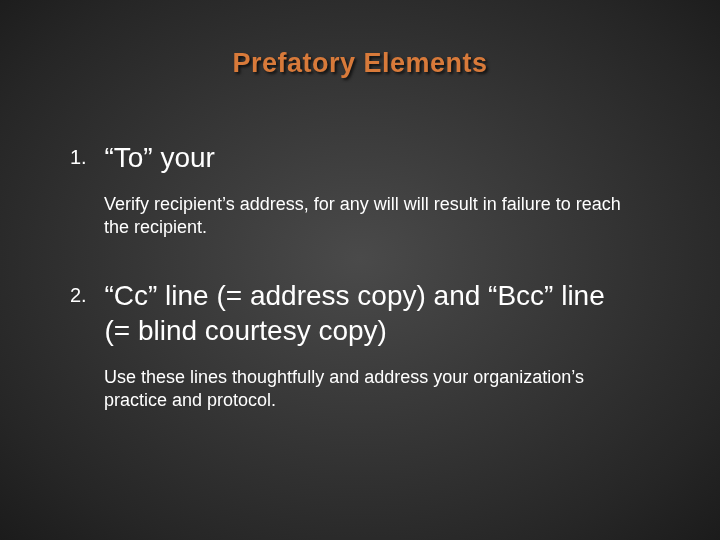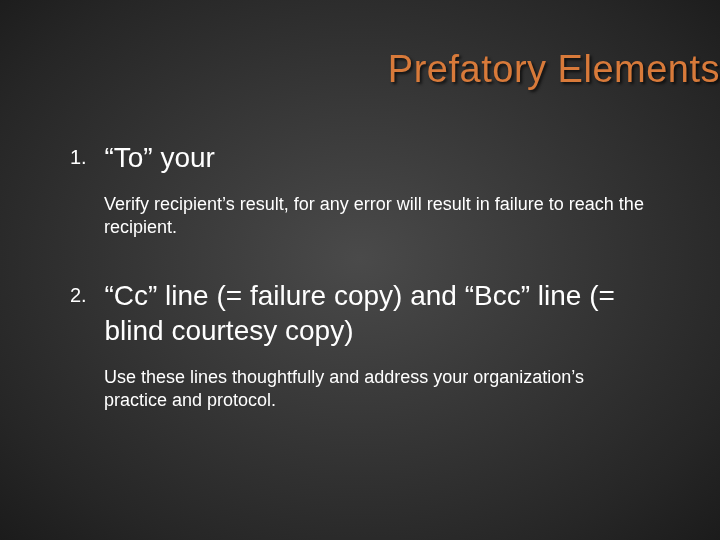--- a/index.html
+++ b/index.html
@@ -20,23 +20,23 @@
                 #0f0f0f 70%,
                 #000000 100%);
     position: relative;
     box-sizing: border-box;
   }
   .title {
     position: absolute;
     top: 48px;
     left: 0;
     right: 0;
-    text-align: right;
-    font-size: 38px;
-    font-weight: normal;
+    text-align: center;
+    font-size: 27px;
+    font-weight: bold;
     color: #d87a3a;
     text-shadow: 2px 2px 3px rgba(0,0,0,0.7);
     letter-spacing: 0.5px;
   }
   .content {
     position: absolute;
     top: 140px;
     left: 70px;
     right: 60px;
     color: #fff;
@@ -73,23 +73,23 @@
 <body>
 
 <div class="slide">
   <div class="title">Prefatory Elements</div>
 
   <div class="content">
 
     <div class="item">
       <span class="num">1.</span>
       <span class="heading">“To” your</span>
-      <div class="desc">Verify recipient’s result, for any error will result in failure to reach the recipient.</div>
+      <div class="desc">Verify recipient’s address, for any will will result in failure to reach the recipient.</div>
     </div>
 
     <div class="item">
       <span class="num">2.</span>
-      <span class="heading">“Cc”  line (= failure copy) and “Bcc” line (= blind courtesy copy)</span>
+      <span class="heading">“Cc”  line (= address copy) and “Bcc” line (= blind courtesy copy)</span>
       <div class="desc">Use these lines thoughtfully and address your organization’s practice and protocol.</div>
     </div>
 
   </div>
 </div>
 
 </body></html>

